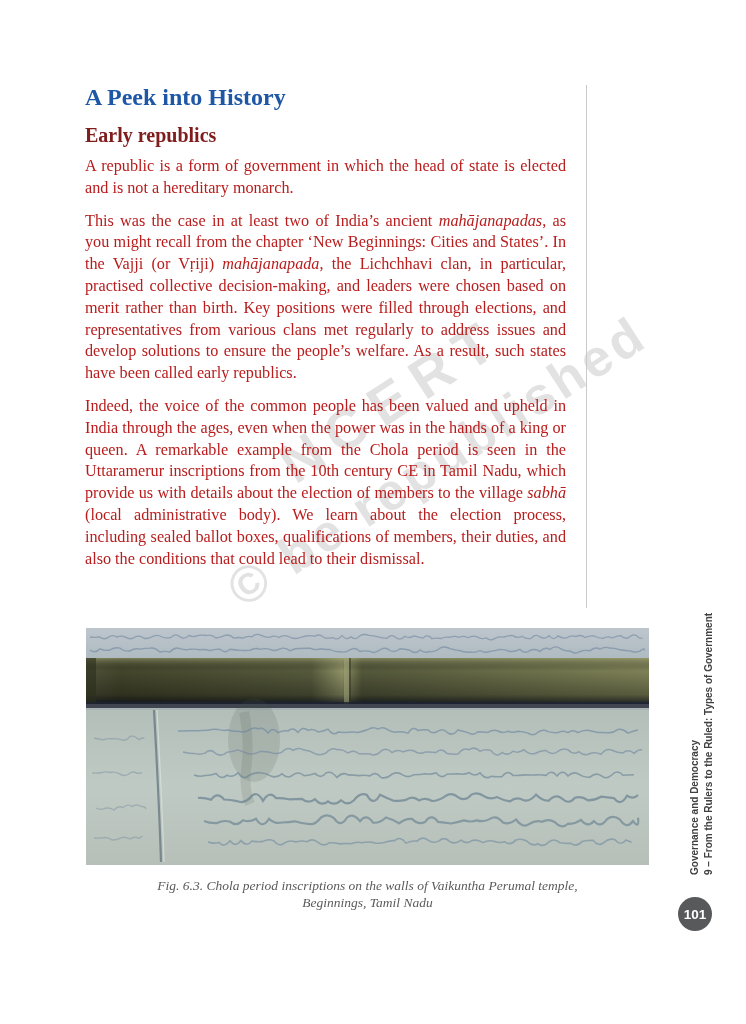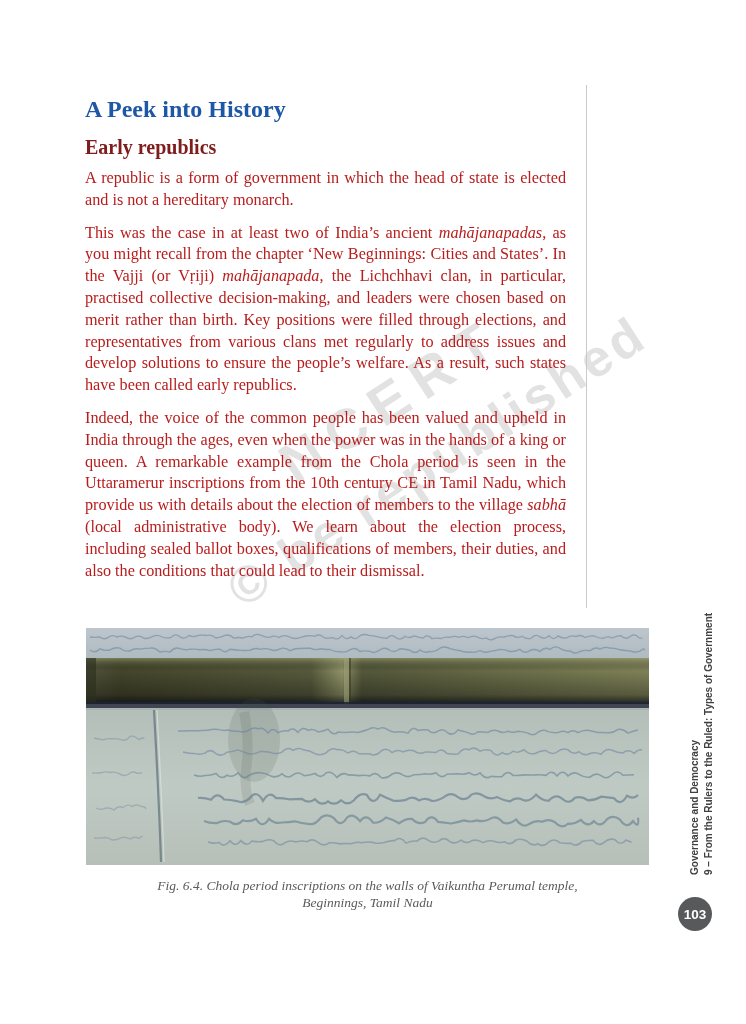--- a/index.html
+++ b/index.html
@@ -2,21 +2,21 @@
 <html><head>
 <meta charset="utf-8">
 <style>
   html,body{margin:0;padding:0;background:#fff;}
   .page{
     position:relative;width:746px;height:1024px;overflow:hidden;background:#ffffff;
     font-family:"Liberation Serif","DejaVu Serif",serif;
   }
   
   .content{position:absolute;left:85px;top:84px;width:481px;z-index:2;}
-  .main-heading{font-size:24px;line-height:27px;color:#1d57a5;margin:12px 0 13px 0;font-weight:700;}
+  .main-heading{font-size:24px;line-height:27px;color:#1d57a5;margin:0 0 13px 0;font-weight:700;}
   .section-heading{font-size:20px;line-height:23px;color:#7f1d1d;margin:0 0 9px 0;font-weight:700;}
   .content p{font-size:16.2px;line-height:21.8px;color:#b91c1c;text-align:justify;margin:0 0 11px 0;}
   .content p i{font-style:italic;}
   
   .divider{position:absolute;left:586px;top:85px;width:1px;height:523px;background:#c9cacc;z-index:2;}
   
   .watermark{
     position:absolute;left:175px;top:505px;width:620px;z-index:1;
     transform:rotate(-33deg);transform-origin:0 0;
     font-family:"Liberation Sans","DejaVu Sans",sans-serif;font-weight:700;
@@ -117,26 +117,26 @@
           <path d="M122 214 Q127.5 216.0 133.0 214.5 Q138.5 220.4 144.0 212.8 Q149.5 220.0 155.0 212.6 Q160.5 219.8 166.0 213.0 Q171.5 214.2 177.0 213.4 Q182.5 210.3 188.0 212.9 Q193.5 219.8 199.0 214.6 Q204.5 211.6 210.0 214.1 Q215.5 212.2 221.0 213.7 Q226.5 209.8 232.0 214.4 Q237.5 219.2 243.0 214.8 Q248.5 214.5 254.0 215.9 Q259.5 215.1 265.0 215.8 Q270.5 213.3 276.0 214.7 Q281.5 213.4 287.0 214.4 Q292.5 216.1 298.0 214.6 Q303.5 212.8 309.0 212.4 Q314.5 207.6 320.0 215.1 Q325.5 212.5 331.0 213.1 Q336.5 207.7 342.0 212.1 Q347.5 215.9 353.0 212.9 Q358.5 208.1 364.0 213.8 Q369.5 216.6 375.0 212.2 Q380.5 216.7 386.0 212.6 Q391.5 211.1 397.0 214.6 Q402.5 211.9 408.0 213.2 Q413.5 215.5 419.0 213.8 Q424.5 218.1 430.0 211.9 Q435.5 210.1 441.0 213.2 Q446.5 219.0 452.0 215.8 Q457.5 219.9 463.0 213.8 Q468.5 209.8 474.0 214.8 Q479.5 215.5 485.0 215.3 Q490.5 219.7 496.0 213.5 Q501.5 212.4 507.0 212.3 Q512.5 219.2 518.0 214.4 Q523.5 209.8 529.0 211.7 Q534.5 218.6 540.0 212.0 Q545.5 214.4 546.0 214.1" stroke="#64809a" stroke-width="1.6" opacity="0.5" fill="none"></path>
           <path d="M8 110 Q12.5 111.0 17.0 111.9 Q21.5 110.3 26.0 110.7 Q30.5 110.3 35.0 111.6 Q39.5 114.0 44.0 108.4 Q48.5 107.1 53.0 111.7 Q57.5 108.8 58.0 110.8" stroke="#7b8fa2" stroke-width="1.4" opacity="0.5" fill="none"></path>
           <path d="M6 145 Q10.5 145.4 15.0 144.8 Q19.5 143.2 24.0 144.5 Q28.5 143.3 33.0 145.6 Q37.5 148.9 42.0 146.5 Q46.5 142.3 51.0 145.4 Q55.5 144.9 56.0 145.1" stroke="#7b8fa2" stroke-width="1.4" opacity="0.5" fill="none"></path>
           <path d="M10 180 Q14.5 182.4 19.0 180.3 Q23.5 179.1 28.0 182.0 Q32.5 177.1 37.0 179.7 Q41.5 175.2 46.0 178.6 Q50.5 175.3 55.0 178.5 Q59.5 178.3 60.0 181.1" stroke="#7b8fa2" stroke-width="1.4" opacity="0.45" fill="none"></path>
           <path d="M8 210 Q12.5 210.3 17.0 209.8 Q21.5 208.7 26.0 212.0 Q30.5 212.3 35.0 209.8 Q39.5 208.4 44.0 211.0 Q48.5 207.8 53.0 210.3 Q57.5 207.5 55.0 208.5" stroke="#7b8fa2" stroke-width="1.4" opacity="0.45" fill="none"></path>
         </g>
     </svg>
   </div>
 
   <div class="caption">
-    <div>Fig. 6.4. Chola period inscriptions on the walls of Vaikuntha Perumal temple,</div>
+    <div>Fig. 6.3. Chola period inscriptions on the walls of Vaikuntha Perumal temple,</div>
     <div>Beginnings, Tamil Nadu</div>
   </div>
 
   <div class="sidebar">
     <div>Governance and Democracy</div>
     <div>9 – From the Rulers to the Ruled: Types of Government</div>
   </div>
 
   <div class="pagenum">
-    <span>103</span>
+    <span>101</span>
   </div>
 
 </div>
 
 </body></html>

